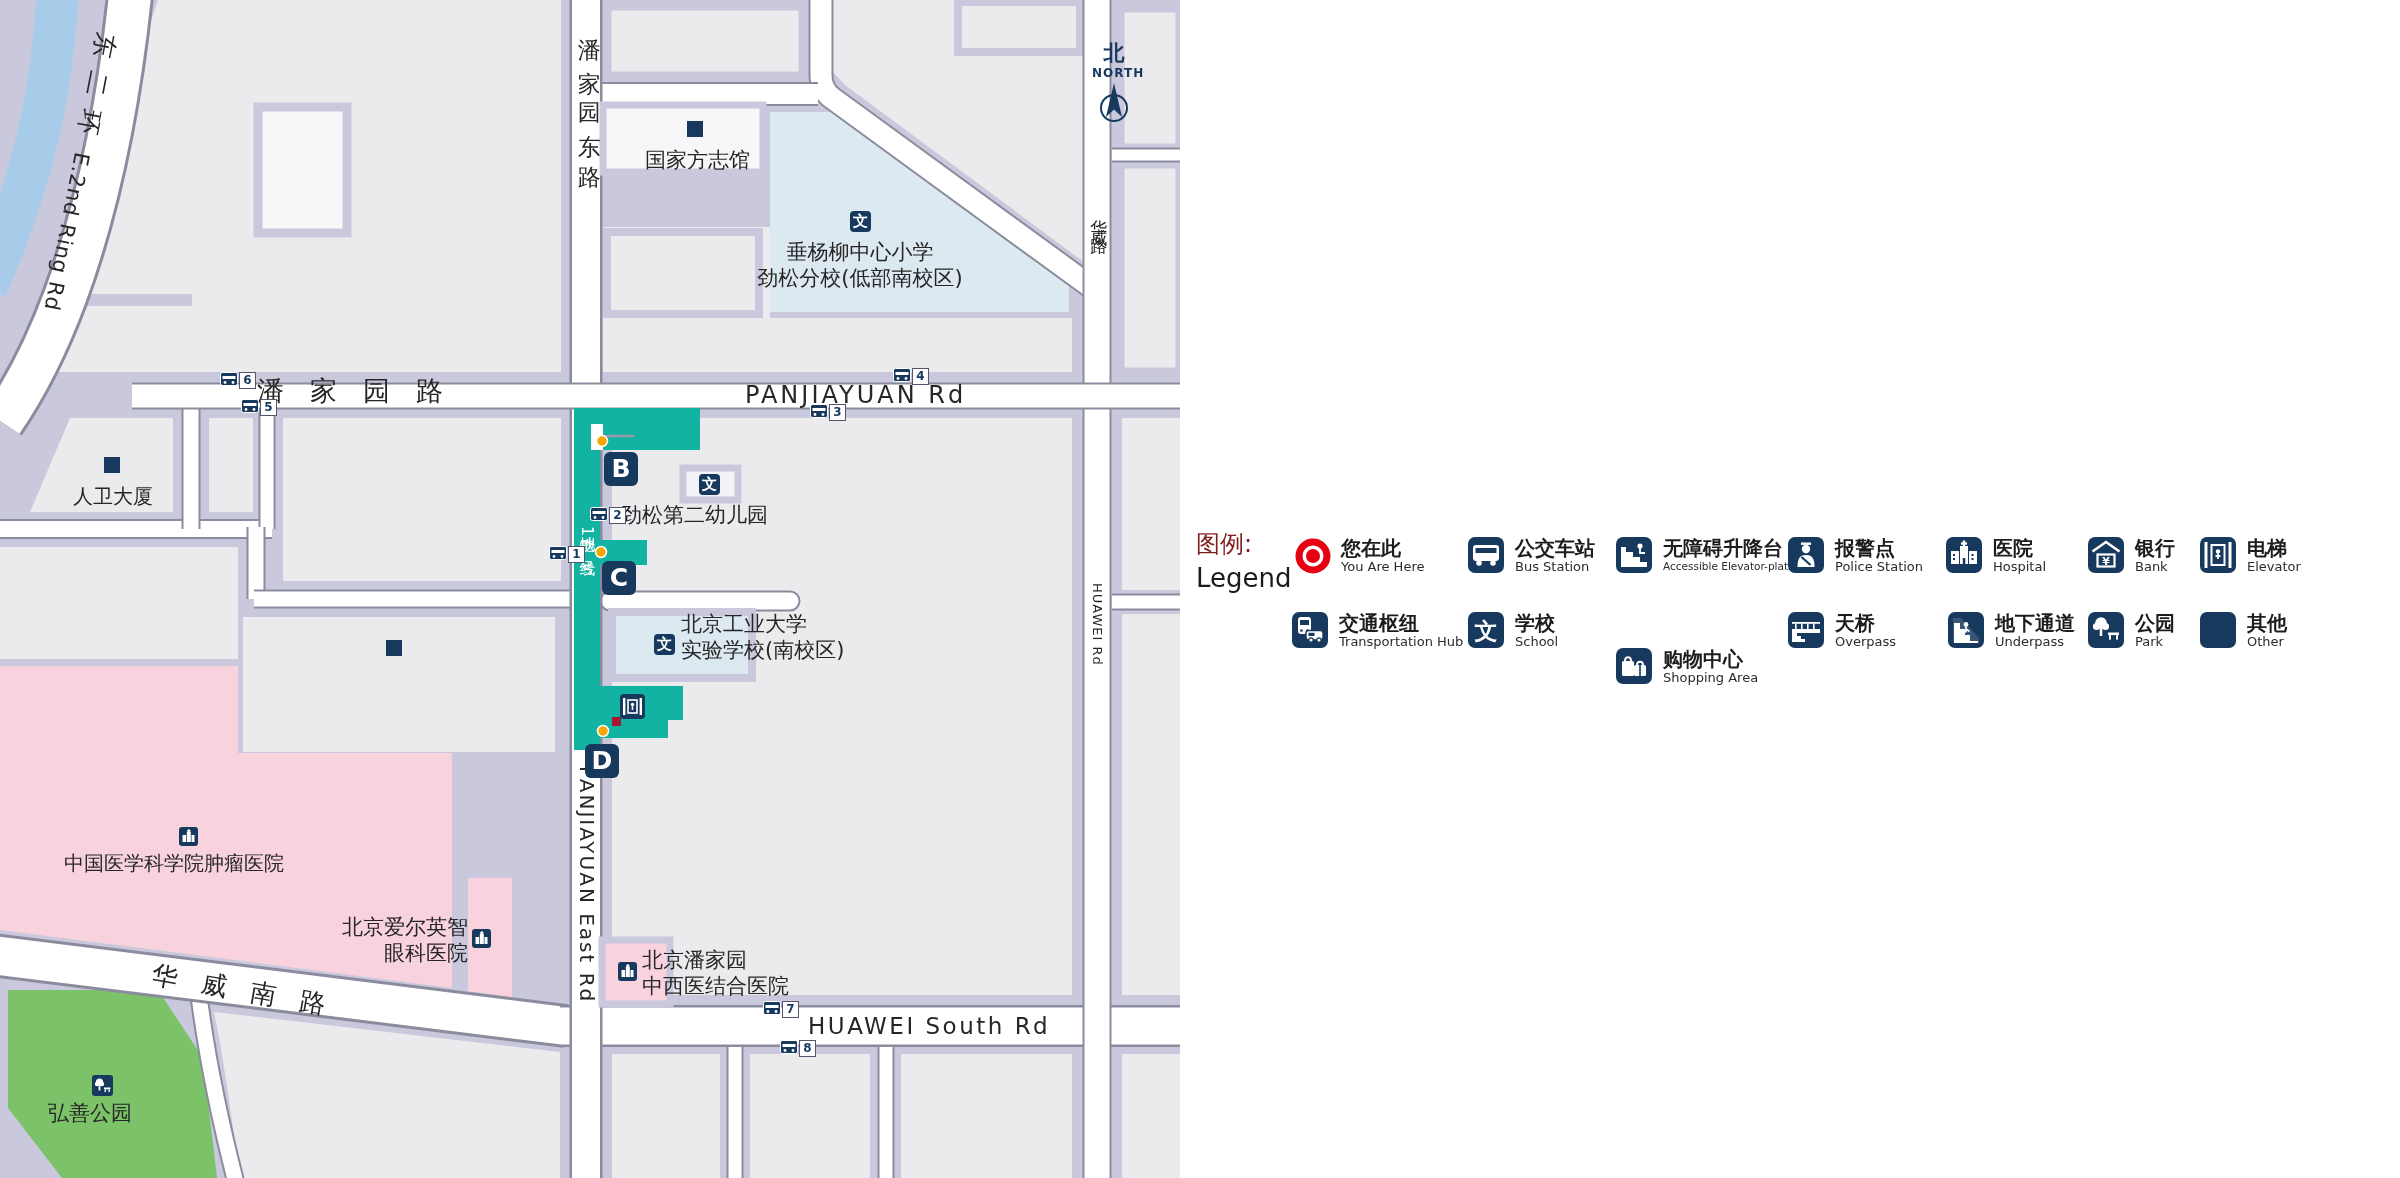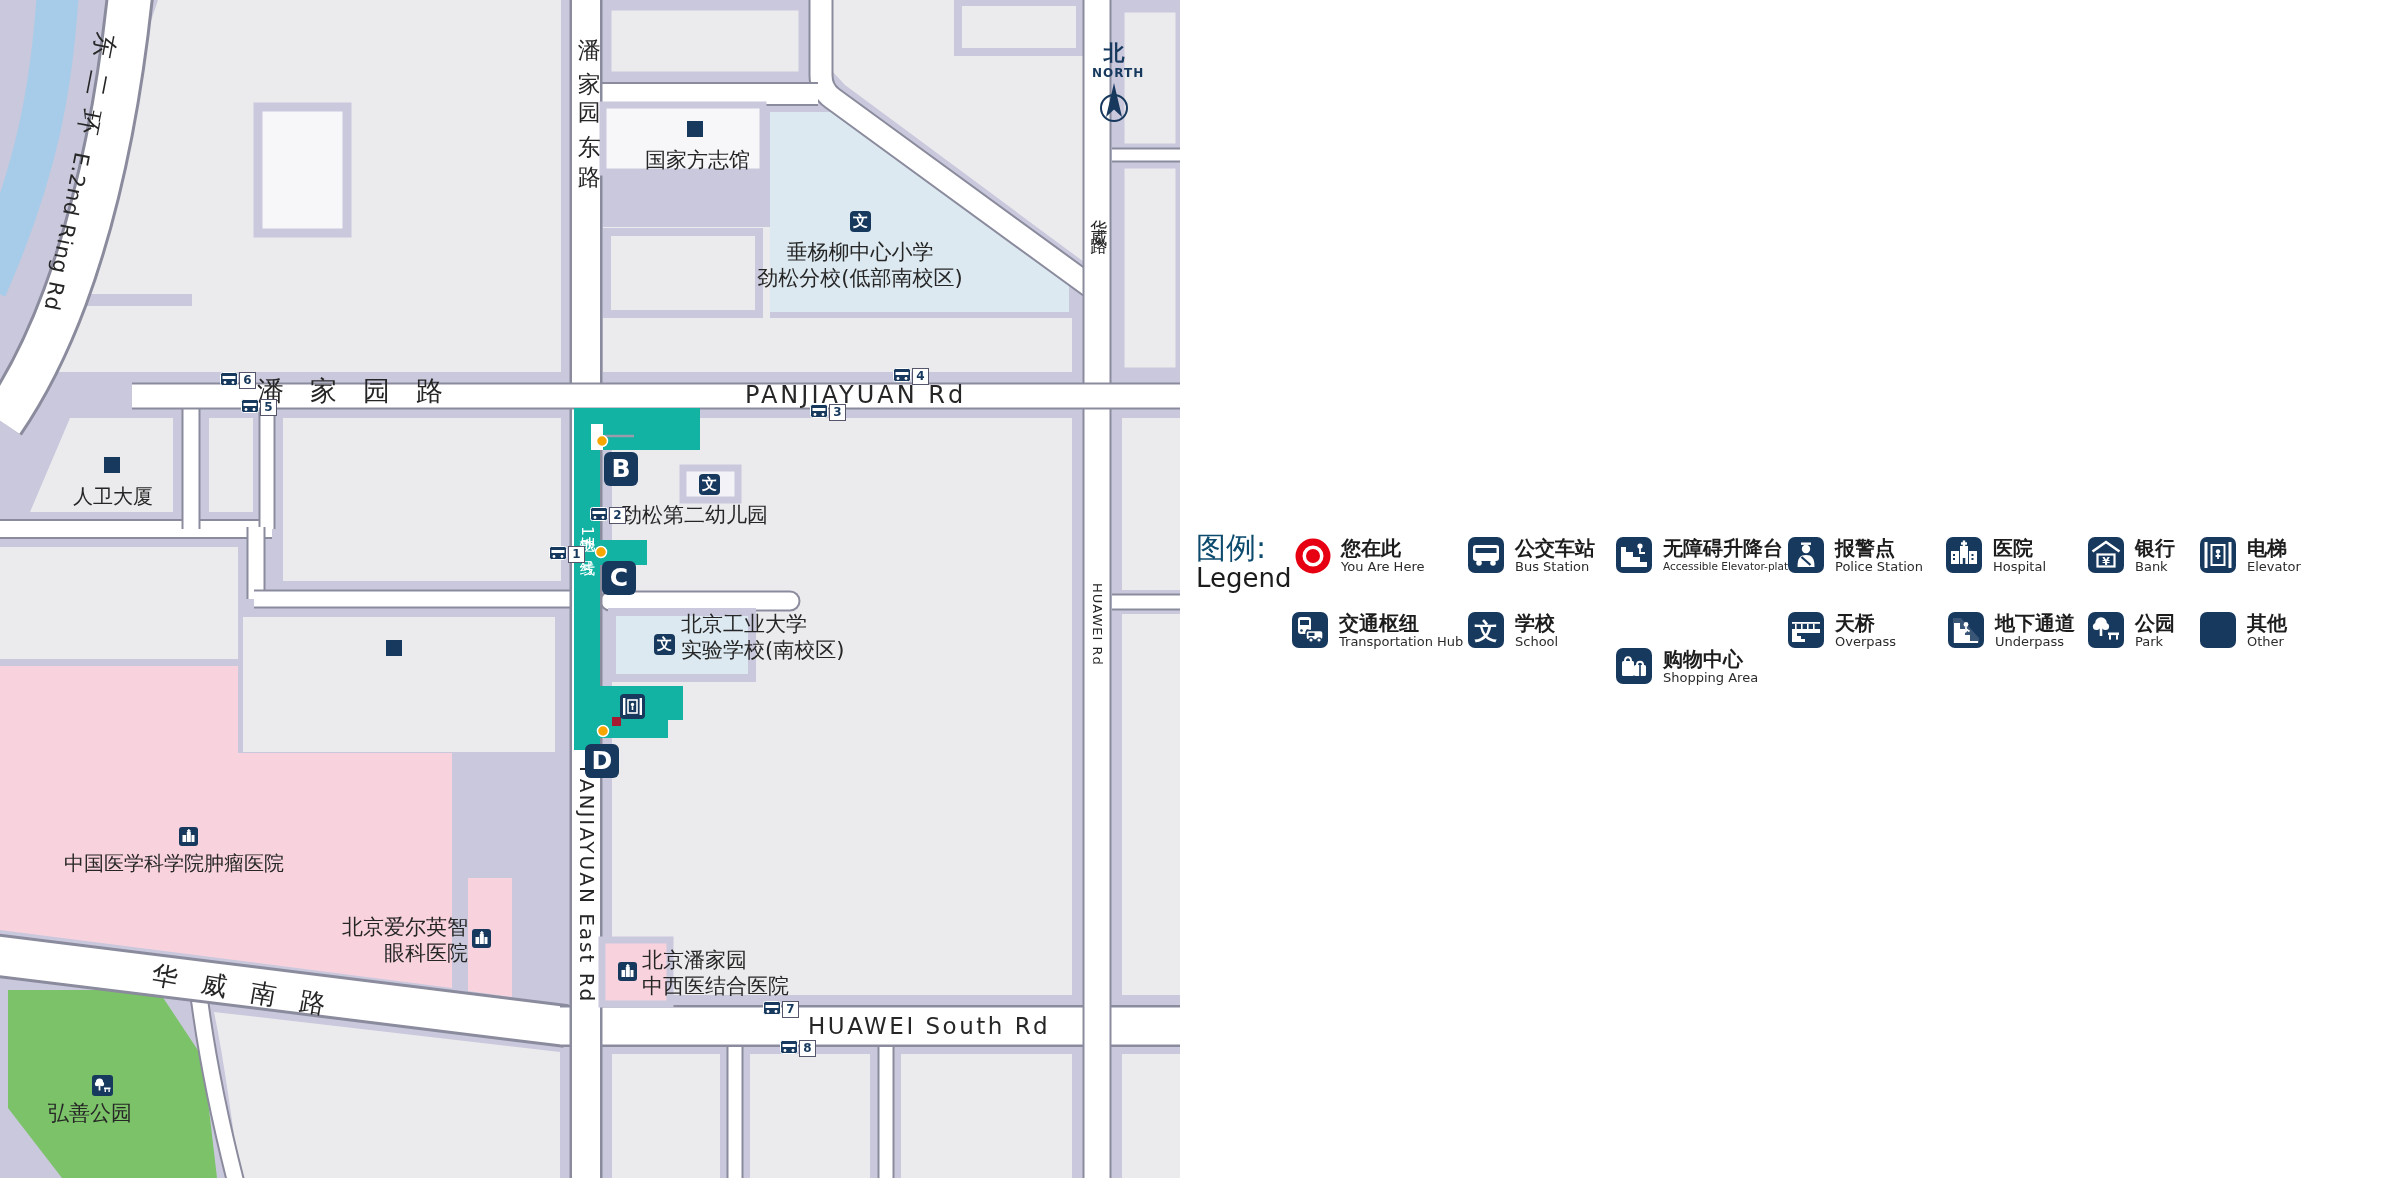--- a/index.html
+++ b/index.html
@@ -19,21 +19,21 @@
   .sq{position:absolute;width:16px;height:16px;background:#17395e;}
   .wen{position:absolute;width:21px;height:21px;background:#17395e;border-radius:4px;
        color:#fff;font-size:15px;line-height:21px;text-align:center;font-weight:700;}
   .exit{position:absolute;width:34px;height:34px;background:#17395e;border-radius:6px;
         color:#fff;font-weight:700;font-size:25px;line-height:34px;text-align:center;}
   .bus{position:absolute;display:flex;align-items:flex-start;}
   .bus-n{width:15px;height:15px;background:#fff;border:1px solid #55556b;color:#17395e;
          font-size:12px;font-weight:700;line-height:15px;text-align:center;margin-left:1px;}
   .mic{position:absolute;}
   
-  .lg-title-zh{position:absolute;left:1196px;top:528px;font-size:30px;color:#0c4a6e;}
+  .lg-title-zh{position:absolute;left:1196px;top:528px;font-size:24px;color:#7f1d1d;}
   .lg-title-en{position:absolute;left:1196px;top:563px;font-size:26px;color:#1c1c1c;}
   .lg-item{position:absolute;display:flex;align-items:flex-start;}
   .lg-ic{width:38px;height:38px;flex:0 0 auto;}
   .lg-tx{margin-left:9px;padding-top:0px;}
   .lg-tx .zh{font-size:20px;font-weight:600;color:#1d1d1d;line-height:22px;}
   .lg-tx .en{font-size:13px;color:#2b2b2b;line-height:15px;}
   .lg-tx .en.tiny{font-size:10.5px;}
 </style>
 </head>
 <body>

